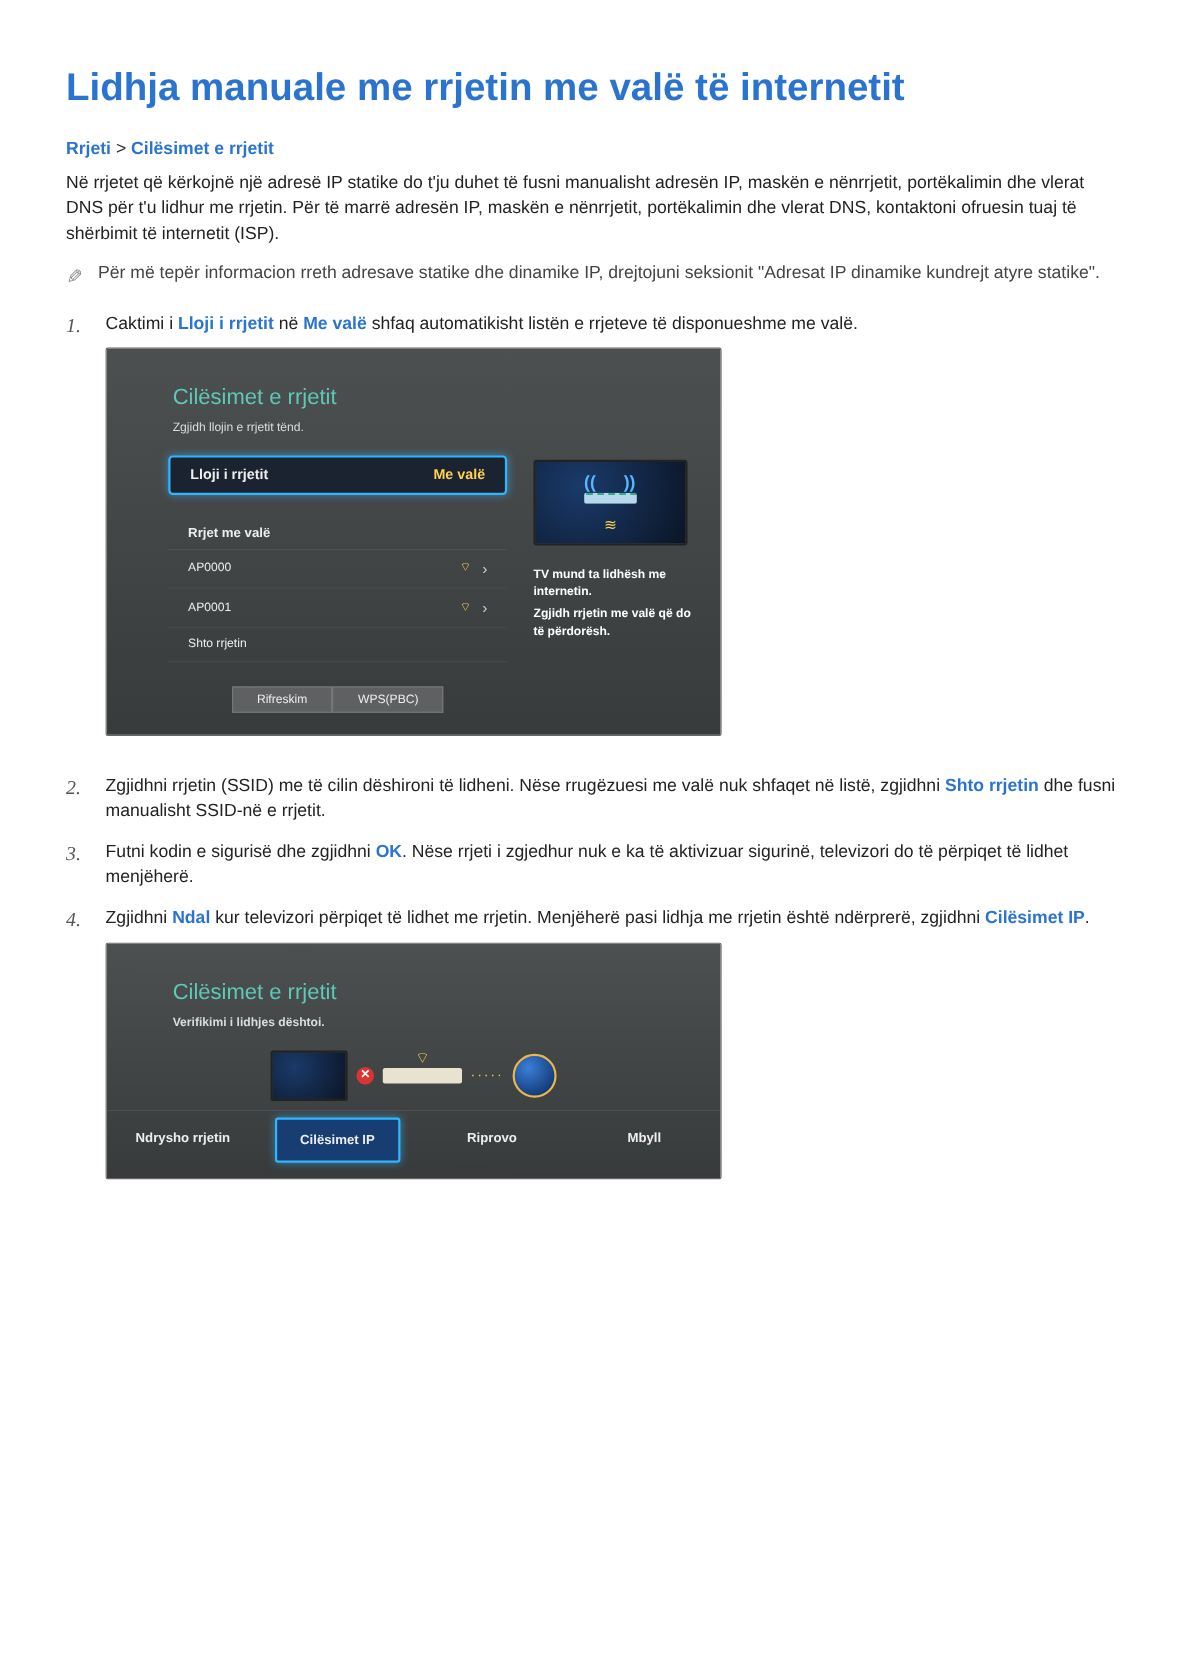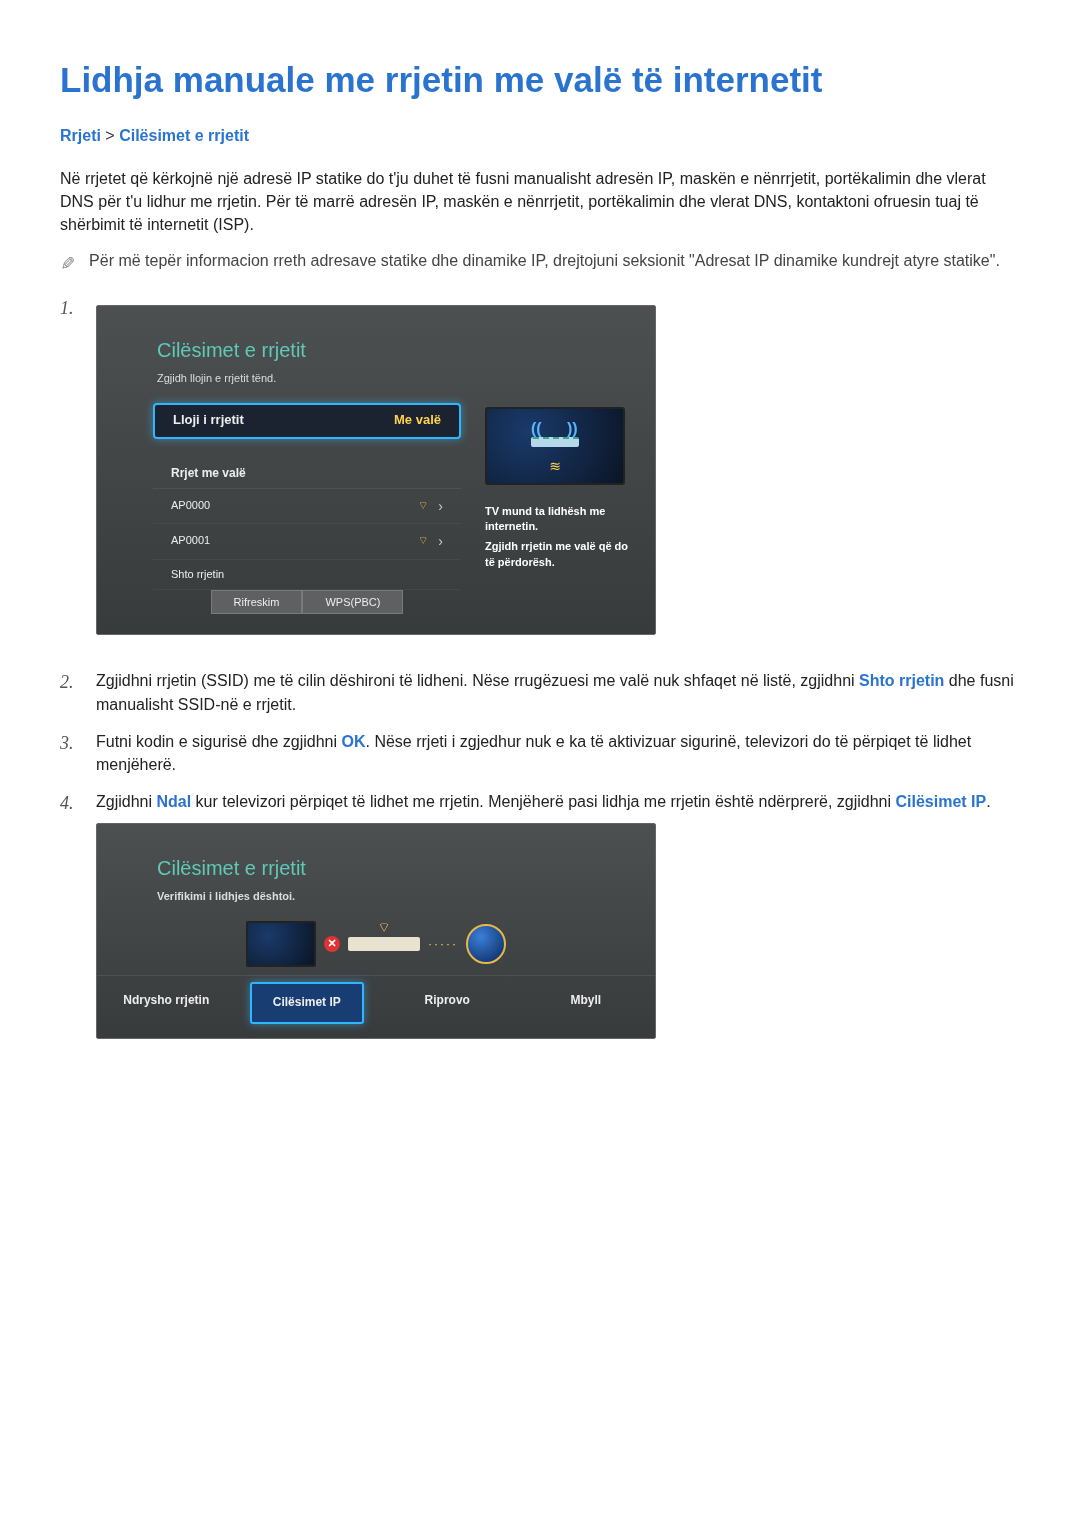--- a/index.html
+++ b/index.html
@@ -15,21 +15,21 @@
   h1 {
     color: #2a74d0;
     font-weight: 700;
     font-size: 35px;
     margin-bottom: 18px;
   }
   .breadcrumb {
     color: #2a74d0;
     font-weight: 700;
     font-size: 16px;
-    margin-bottom: 20px;
+    margin-bottom: 8px;
   }
   .breadcrumb .sep { color: #333; font-weight: 400; }
   p.intro { margin-bottom: 12px; }
   .note-row {
     display: flex;
     gap: 14px;
     margin: 8px 0 18px 0;
   }
   .note-row .pencil {
     color: #888; font-size: 18px; padding-top: 2px;
@@ -105,21 +105,21 @@
   }
   .ap-row {
     display: flex; align-items: center; justify-content: space-between;
     padding: 7px 18px;
     border-bottom: 1px solid #6a6d6e33;
     font-size: 11px;
   }
   .ap-row .icons { color: #ffd34d; display: flex; gap: 10px; align-items: center; }
   .ap-chev { color: #ccc; font-size: 14px; }
   .btn-row {
-    display: flex; justify-content: center; gap: 0; 
+    display: flex; justify-content: center; gap: 0; margin-top: 22px;
   }
   .gbtn {
     background: #5e6061;
     border: 1px solid #7a7a7a;
     color: #eee;
     font-size: 11px;
     padding: 5px 22px;
   }
   .tv-screen {
     width: 140px; height: 78px;
@@ -218,20 +218,23 @@
 
 <div class="note-row">
   <span class="pencil">✎</span>
   <span class="note-text">Për më tepër informacion rreth adresave statike dhe dinamike IP, drejtojuni seksionit "Adresat IP dinamike kundrejt atyre statike".</span>
 </div>
 
 <ol class="steps">
   <li>
     <span class="num">1.</span>
     <div class="body">
+      <p>
+        <span>Caktimi i </span><span class="kw">Lloji i rrjetit</span><span> në </span><span class="kw">Me valë</span><span> shfaq automatikisht listën e rrjeteve të disponueshme me valë.</span>
+      </p>
 
       <div class="tv-panel">
         <div class="tv-title">Cilësimet e rrjetit</div>
         <div class="tv-sub">Zgjidh llojin e rrjetit tënd.</div>
         <div class="tv-row">
           <div class="tv-left">
             <div class="sel-box">
               <span>Lloji i rrjetit</span>
               <span class="val">Me valë</span>
             </div>

